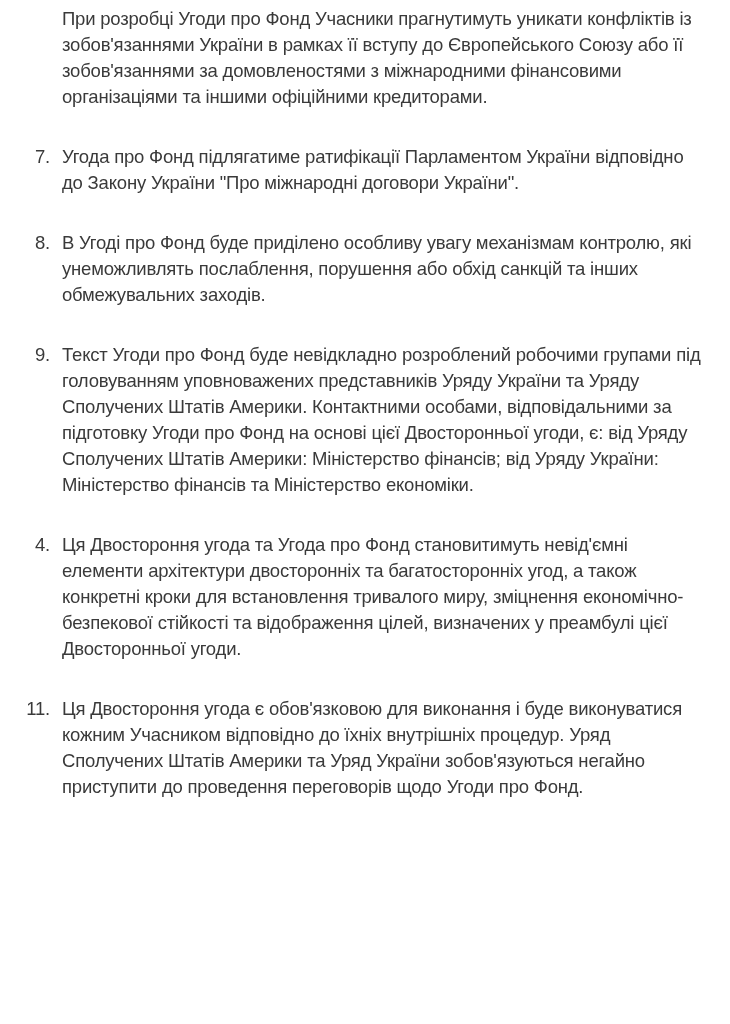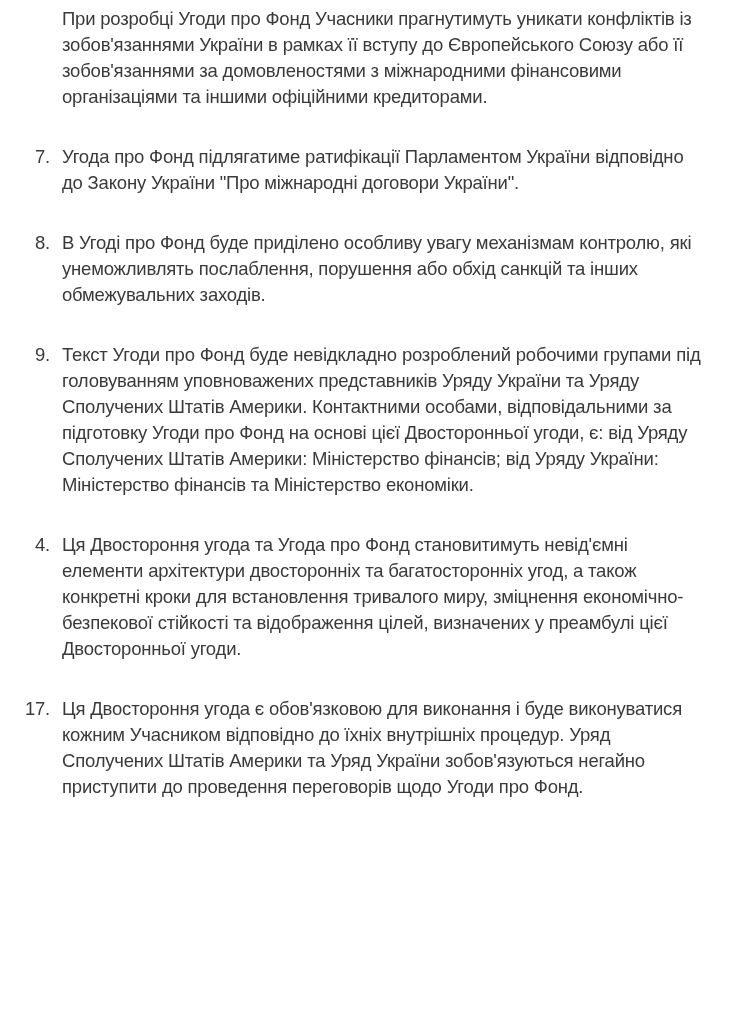--- a/index.html
+++ b/index.html
@@ -82,19 +82,19 @@
   </section>
 
   <section class="item">
     <span class="num">4.</span>
     <div class="blocks">
           <p>Ця Двостороння угода та Угода про Фонд становитимуть невід'ємні елементи архітектури двосторонніх та багатосторонніх угод, а також конкретні кроки для встановлення тривалого миру, зміцнення економічно-безпекової стійкості та відображення цілей, визначених у преамбулі цієї Двосторонньої угоди.</p>
         </div>
   </section>
 
   <section class="item">
-    <span class="num">17.</span>
+    <span class="num">11.</span>
     <div class="blocks">
           <p>Ця Двостороння угода є обов'язковою для виконання і буде виконуватися кожним Учасником відповідно до їхніх внутрішніх процедур. Уряд Сполучених Штатів Америки та Уряд України зобов'язуються негайно приступити до проведення переговорів щодо Угоди про Фонд.</p>
         </div>
   </section>
 </div>
 </main>
 
 </body></html>

